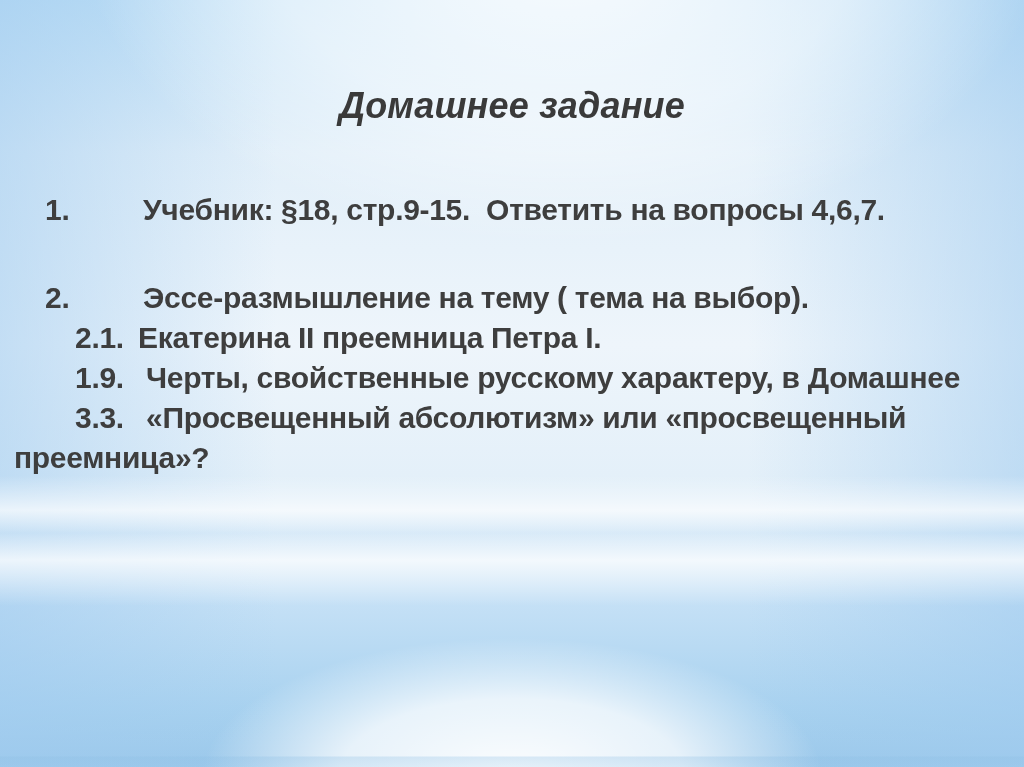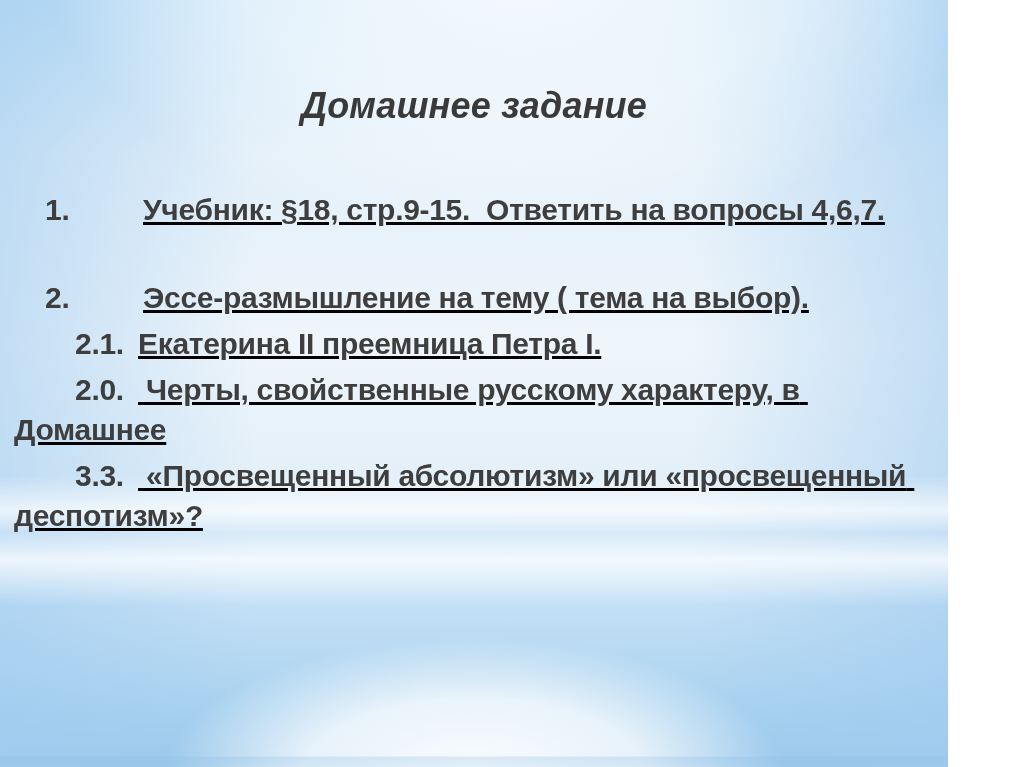--- a/index.html
+++ b/index.html
@@ -3,21 +3,21 @@
 <meta charset="utf-8">
 <style>
   html, body { margin: 0; padding: 0; }
   body {
     width: 1024px; height: 767px;
     font-family: "Liberation Sans", sans-serif;
     overflow: hidden;
   }
   .slide {
     position: relative;
-    width: 948px; height: 767px;
+    width: 1024px; height: 767px;
     overflow: hidden;
     background:
       
       linear-gradient(180deg, rgba(255,255,255,0) calc(100% - 11px), rgba(140,190,228,0.30) calc(100% - 10px), rgba(150,198,232,0.22) 100%),
       
       radial-gradient(ellipse 430px 190px at 50% 101%, rgba(255,255,255,0.97) 0%, rgba(255,255,255,0.75) 40%, rgba(255,255,255,0) 72%),
       
       linear-gradient(180deg, rgba(255,255,255,0) 62%, rgba(255,255,255,0.70) 66.5%, rgba(222,237,249,0.35) 69.5%, rgba(255,255,255,0.75) 73%, rgba(255,255,255,0) 79%),
       
       radial-gradient(ellipse 660px 430px at 55% -70px, rgba(255,255,255,0.95) 0%, rgba(255,255,255,0.55) 45%, rgba(255,255,255,0) 73%),
@@ -33,49 +33,48 @@
     font-size: 36px;
     line-height: 40px;
     font-weight: bold;
     font-style: italic;
     color: #3a3a3a;
     letter-spacing: 0.2px;
   }
   .content {
     margin-top: 64px;
     padding: 0 14px 0 14px;
-    text-decoration: underline;
   }
   .item {
     font-size: 30px;
     line-height: 40px;
     font-weight: bold;
     color: #3e3e3e;
     letter-spacing: -0.3px;
   }
   .item .txt { white-space: pre-wrap; }
   .lvl1 { text-indent: 31px; }
   .lvl1 .num { display: inline-block; width: 98px; text-indent: 0; }
-  .lvl2 { text-indent: 61px; margin-top: 6px; }
+  .lvl2 { text-indent: 61px; }
   .lvl2 .num { display: inline-block; width: 50px; margin-right: 13px; text-indent: 0; }
   .gap-before { margin-top: 48px; }
   .wrap-narrow { max-width: 900px; }
 </style>
 </head>
 <body>
 
 <div class="slide">
   <h1 class="title">Домашнее задание</h1>
 
   <div class="content">
 
     <div class="item lvl1"><span class="num">1.</span><span class="txt">Учебник: §18, стр.9-15.  Ответить на вопросы 4,6,7.</span></div>
 
     <div class="item lvl1 gap-before"><span class="num">2.</span><span class="txt">Эссе-размышление на тему ( тема на выбор).</span></div>
 
     <div class="item lvl2"><span class="num">2.1.</span><span class="txt">Екатерина II преемница Петра I.</span></div>
 
-    <div class="item lvl2"><span class="num">2.0.</span><span class="txt"> Черты, свойственные русскому характеру, в Домашнее</span></div>
+    <div class="item lvl2"><span class="num">1.9.</span><span class="txt"> Черты, свойственные русскому характеру, в Домашнее</span></div>
 
-    <div class="item lvl2 wrap-narrow"><span class="num">3.3.</span><span class="txt"> «Просвещенный абсолютизм» или «просвещенный деспотизм»?</span></div>
+    <div class="item lvl2 wrap-narrow"><span class="num">3.3.</span><span class="txt"> «Просвещенный абсолютизм» или «просвещенный преемница»?</span></div>
 
   </div>
 </div>
 
 </body></html>

